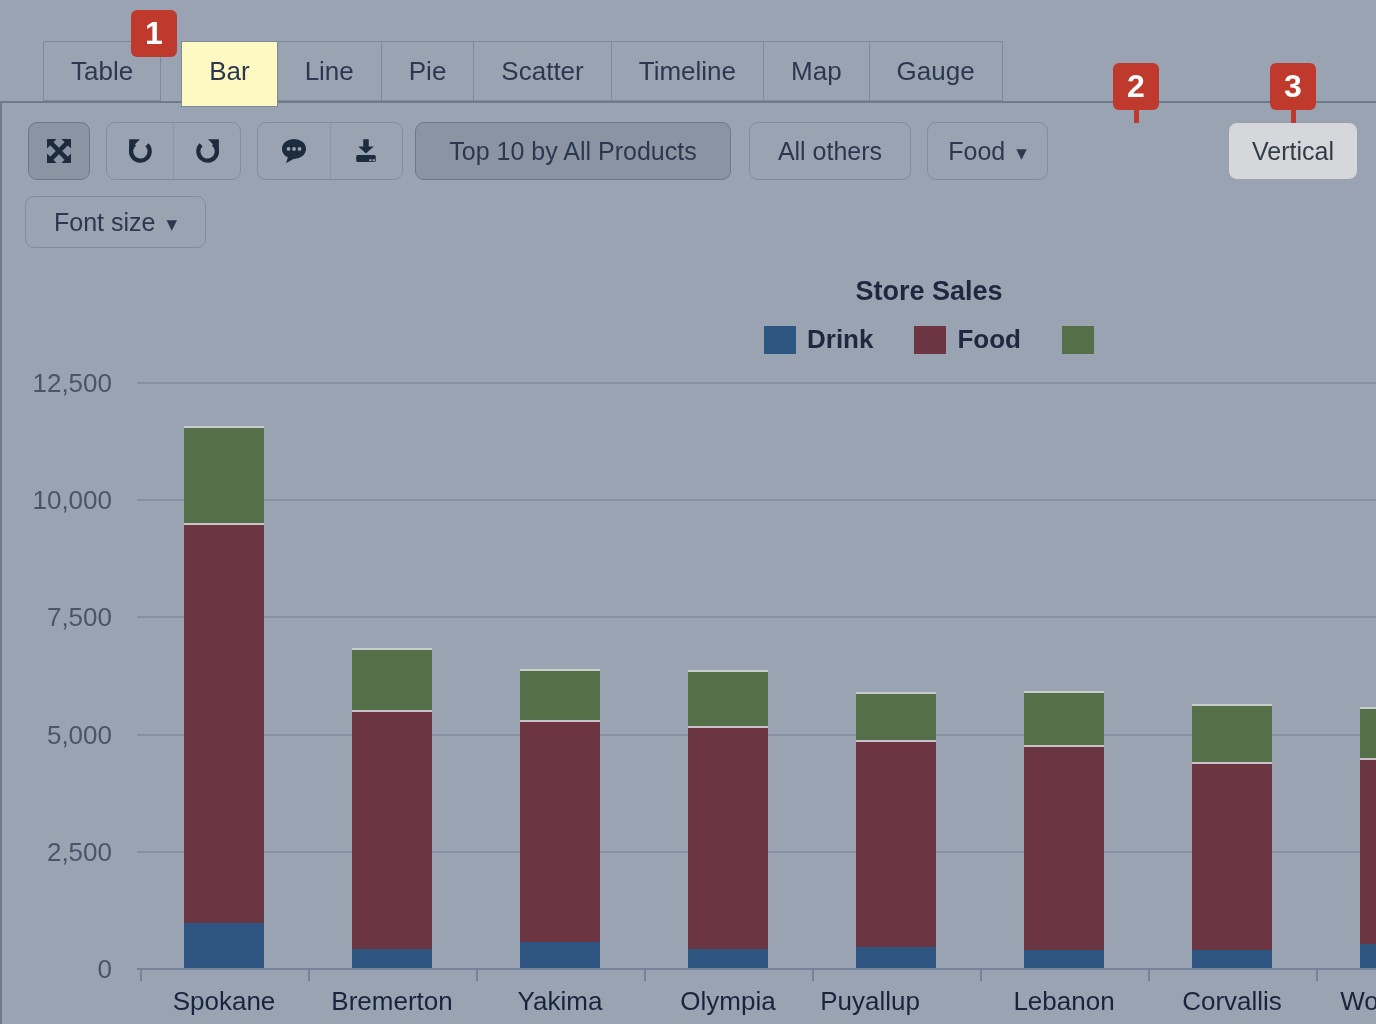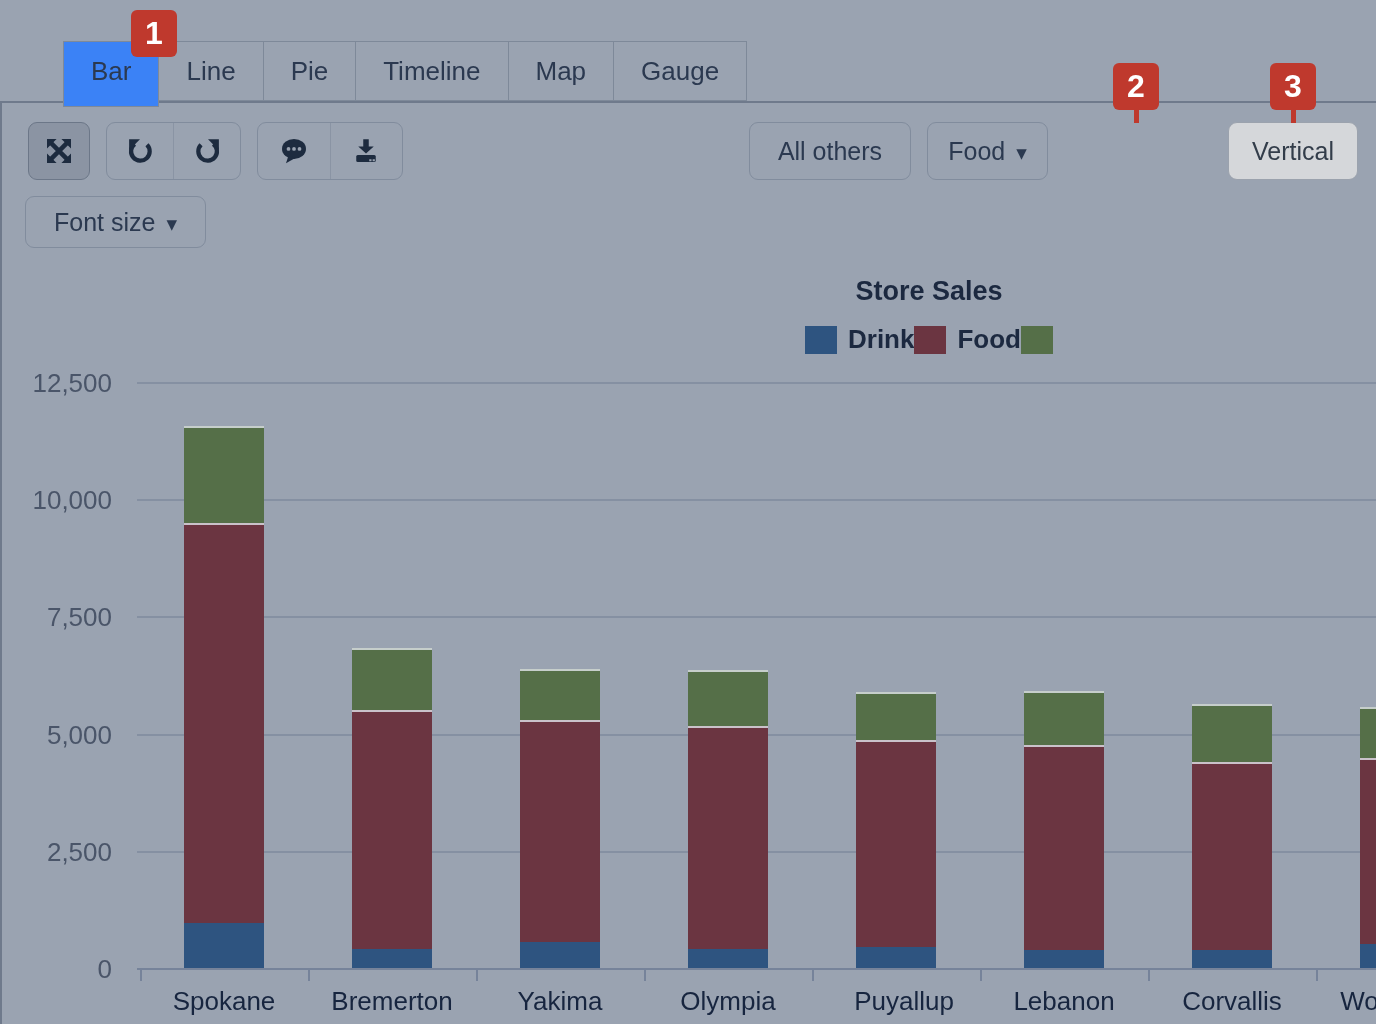--- a/index.html
+++ b/index.html
@@ -6,21 +6,21 @@
   .screen{position:relative;width:1376px;height:1024px;overflow:hidden;
           background:#9aa3b1;font-family:"Liberation Sans","DejaVu Sans",sans-serif;
           color:#2b3950;}
 
   
   .tabstrip{position:absolute;left:43px;top:41px;display:flex;z-index:2;}
   .tab{border:1px solid #7e8999;margin-left:-1px;padding:0 27px;height:58px;
        line-height:58px;font-size:26px;color:#2b3950;background:transparent;
        white-space:nowrap;cursor:pointer;}
   .tab:first-child{margin-left:0;}
-  .tab.active{background:#3b82f6;height:64px;z-index:3;position:relative;margin-left:20px;}
+  .tab.active{background:#fef9c3;height:64px;z-index:3;position:relative;margin-left:20px;}
 
   
   .panel-border{position:absolute;left:0;top:101px;width:1376px;height:923px;
     border-top:2px solid #6f7a8c;border-left:2px solid #6f7a8c;box-sizing:border-box;z-index:1;}
 
   
   .btn{position:absolute;height:58px;box-sizing:border-box;border:1px solid #818c9d;
        border-radius:9px;display:flex;align-items:center;justify-content:center;
        font-size:25px;color:#2b3950;background:transparent;cursor:pointer;z-index:2;}
   .btn.pressed{background:#8b94a3;border-color:#6c7788;}
@@ -37,21 +37,21 @@
          display:flex;align-items:center;justify-content:center;color:#fff;
          font-size:32px;font-weight:bold;z-index:6;}
   .badge .stem{position:absolute;left:50%;top:100%;width:5px;height:13px;
          margin-left:-2.5px;background:#bf392d;}
 
   
   #chart-layer{position:absolute;left:0;top:0;width:1376px;height:1024px;z-index:1;}
   .chart-title{position:absolute;left:929px;top:276px;transform:translateX(-50%);
          font-size:27px;font-weight:bold;color:#1c2940;white-space:nowrap;}
   .legend{position:absolute;left:929px;top:324px;transform:translateX(-50%);
-         display:flex;align-items:center;}
+         display:flex;gap:41px;align-items:center;}
   .legend-item{display:flex;align-items:center;gap:11px;cursor:pointer;}
   .legend-swatch{width:32px;height:28px;}
   .legend-label{font-size:26px;font-weight:bold;color:#1c2940;white-space:nowrap;}
   .gridline{position:absolute;height:2px;background:rgba(117,130,150,0.55);}
   .ylabel{position:absolute;left:0;width:112px;text-align:right;font-size:26px;
           color:#4a5569;line-height:32px;}
   .axis-line{position:absolute;height:2px;background:#76839a;}
   .axis-tick{position:absolute;width:2px;height:12px;background:#76839a;}
   .xlabel{position:absolute;text-align:center;font-size:26px;font-weight:normal;color:#17253f;}
   .seg{position:absolute;box-sizing:border-box;}
@@ -100,21 +100,21 @@
       <div class="seg sep" style="left: 520px; top: 719.598px; width: 80px; height: 222.211px; background: rgb(107, 53, 65);"></div>
       <div class="seg sep" style="left: 520px; top: 669.437px; width: 80px; height: 50.1616px; background: rgb(85, 111, 72);"></div>
       <div class="xlabel" style="left: 476px; top: 986px; width: 168px;">Yakima</div>
       <div class="seg" style="left: 688px; top: 948.842px; width: 80px; height: 20.1584px; background: rgb(46, 84, 128);"></div>
       <div class="seg sep" style="left: 688px; top: 725.693px; width: 80px; height: 223.149px; background: rgb(107, 53, 65);"></div>
       <div class="seg sep" style="left: 688px; top: 669.906px; width: 80px; height: 55.7872px; background: rgb(85, 111, 72);"></div>
       <div class="xlabel" style="left: 644px; top: 986px; width: 168px;">Olympia</div>
       <div class="seg" style="left: 856px; top: 947.435px; width: 80px; height: 21.5648px; background: rgb(46, 84, 128);"></div>
       <div class="seg sep" style="left: 856px; top: 740.226px; width: 80px; height: 207.21px; background: rgb(107, 53, 65);"></div>
       <div class="seg sep" style="left: 856px; top: 691.939px; width: 80px; height: 48.2864px; background: rgb(85, 111, 72);"></div>
-      <div class="xlabel" style="left: 820px; top: 986px; width: 168px;">Puyallup</div>
+      <div class="xlabel" style="left: 786px; top: 986px; width: 168px;">Puyallup</div>
       <div class="seg" style="left: 1024px; top: 949.779px; width: 80px; height: 19.2208px; background: rgb(46, 84, 128);"></div>
       <div class="seg sep" style="left: 1024px; top: 744.914px; width: 80px; height: 204.866px; background: rgb(107, 53, 65);"></div>
       <div class="seg sep" style="left: 1024px; top: 691.47px; width: 80px; height: 53.4432px; background: rgb(85, 111, 72);"></div>
       <div class="xlabel" style="left: 980px; top: 986px; width: 168px;">Lebanon</div>
       <div class="seg" style="left: 1192px; top: 950.248px; width: 80px; height: 18.752px; background: rgb(46, 84, 128);"></div>
       <div class="seg sep" style="left: 1192px; top: 762.259px; width: 80px; height: 187.989px; background: rgb(107, 53, 65);"></div>
       <div class="seg sep" style="left: 1192px; top: 703.659px; width: 80px; height: 58.6px; background: rgb(85, 111, 72);"></div>
       <div class="xlabel" style="left: 1148px; top: 986px; width: 168px;">Corvallis</div>
       <div class="seg" style="left: 1360px; top: 944.154px; width: 80px; height: 24.8464px; background: rgb(46, 84, 128);"></div>
       <div class="seg sep" style="left: 1360px; top: 758.04px; width: 80px; height: 186.114px; background: rgb(107, 53, 65);"></div>
@@ -127,23 +127,25 @@
       <div class="axis-tick" style="left: 644px; top: 969px;"></div>
       <div class="axis-tick" style="left: 812px; top: 969px;"></div>
       <div class="axis-tick" style="left: 980px; top: 969px;"></div>
       <div class="axis-tick" style="left: 1148px; top: 969px;"></div>
       <div class="axis-tick" style="left: 1316px; top: 969px;"></div>
     </div>
 
   <div class="panel-border"></div>
 
   <div class="tabstrip" id="tabstrip">
+      <div class="tab">Table</div>
       <div class="tab active">Bar</div>
       <div class="tab">Line</div>
       <div class="tab">Pie</div>
+      <div class="tab">Scatter</div>
       <div class="tab">Timeline</div>
       <div class="tab">Map</div>
       <div class="tab">Gauge</div>
     </div>
 
   <div class="btn pressed" style="left:28px;top:122px;width:62px;">
     <span class="icon">
       <svg width="32" height="32" viewBox="0 0 24 24">
         <path d="M5 5 L19 19 M19 5 L5 19" stroke="currentColor" stroke-width="3.4" fill="none"></path>
         <path d="M3 3h7.2L3 10.2zM21 3v7.2L13.8 3zM3 21v-7.2L10.2 21zM21 21h-7.2L21 13.8z" fill="currentColor"></path>
@@ -189,20 +191,23 @@
         <svg width="32" height="30" viewBox="0 0 24 24">
           <path d="M9.8 2.5 h4.4 v5.8 h4 L12 14 L5.8 8.3 h4 z" fill="currentColor"></path>
           <rect x="4.2" y="15.2" width="15.6" height="5.6" rx="1.2" fill="currentColor"></rect>
           <rect x="14.6" y="18.6" width="1.8" height="1.6" fill="#99a2b0"></rect>
           <rect x="17.3" y="18.6" width="1.8" height="1.6" fill="#99a2b0"></rect>
         </svg>
       </span>
     </div>
   </div>
 
+  <div class="btn pressed" style="left:415px;top:122px;width:316px;">
+    <span>Top 10 by All Products</span>
+  </div>
 
   <div class="btn" style="left:749px;top:122px;width:162px;">
     <span>All others</span>
   </div>
 
   <div class="btn" style="left:927px;top:122px;width:121px;">
     <span>Food</span>
     <span class="caret">▾</span>
   </div>
 

